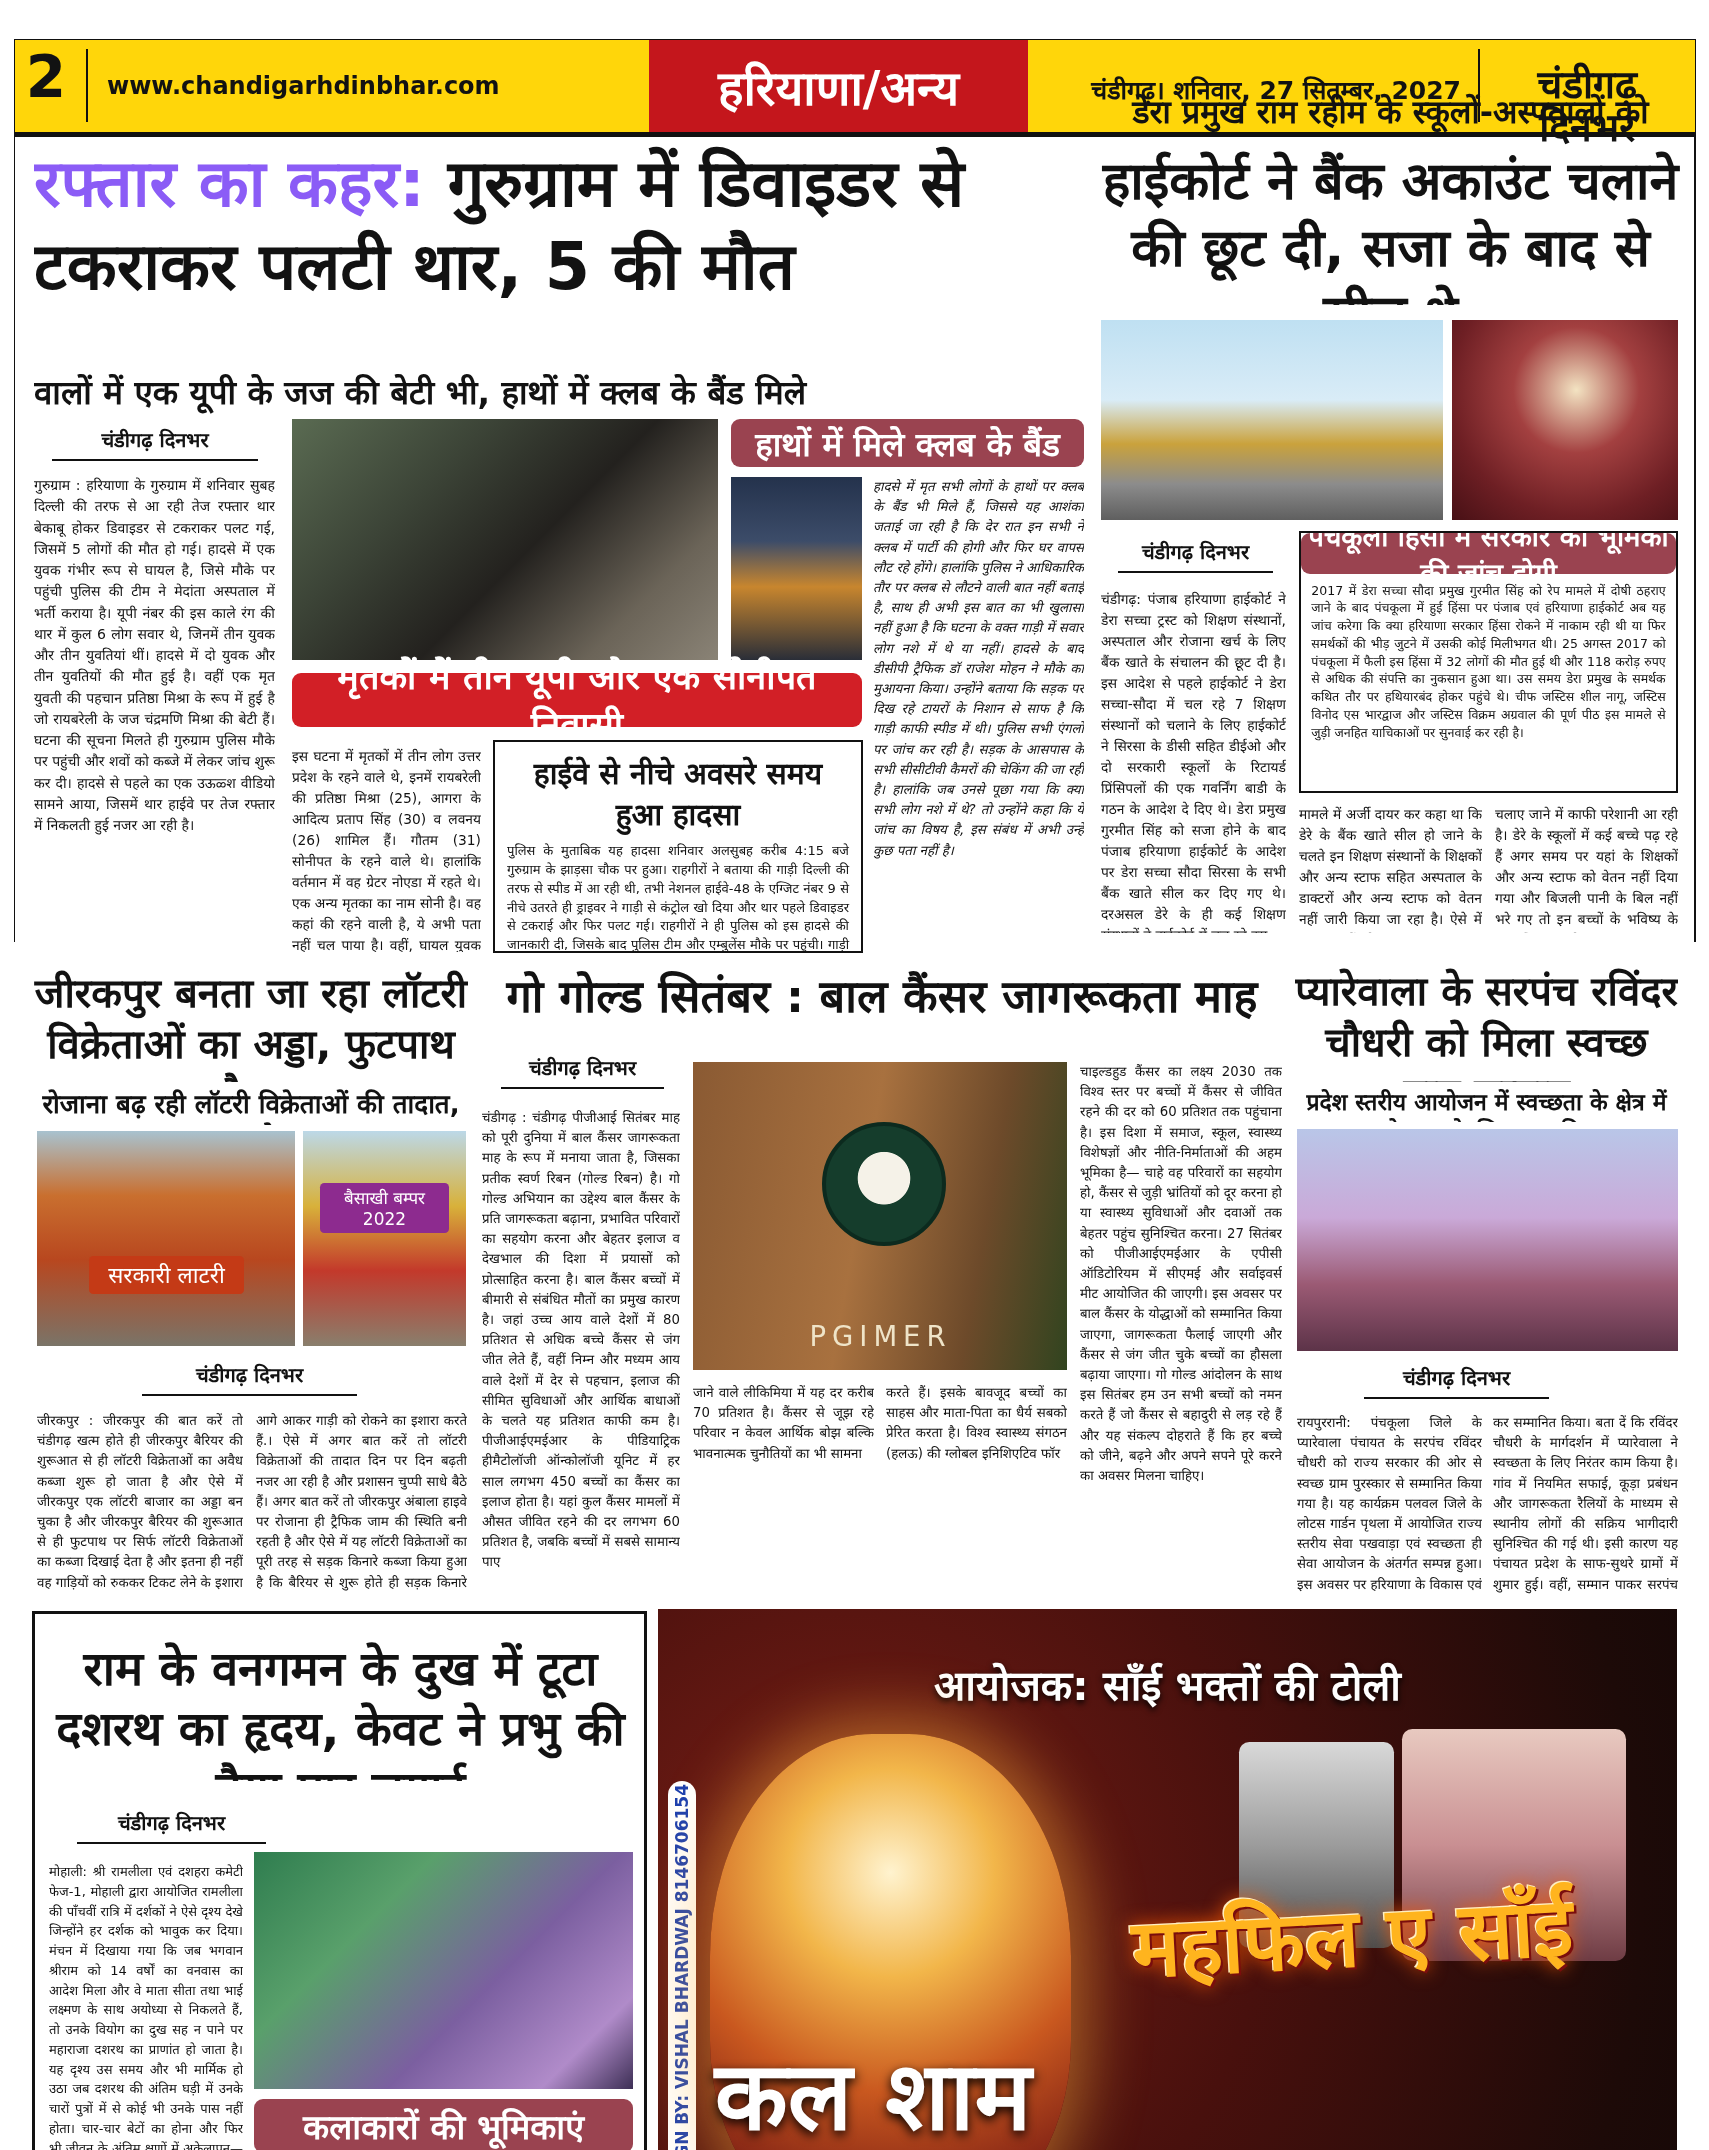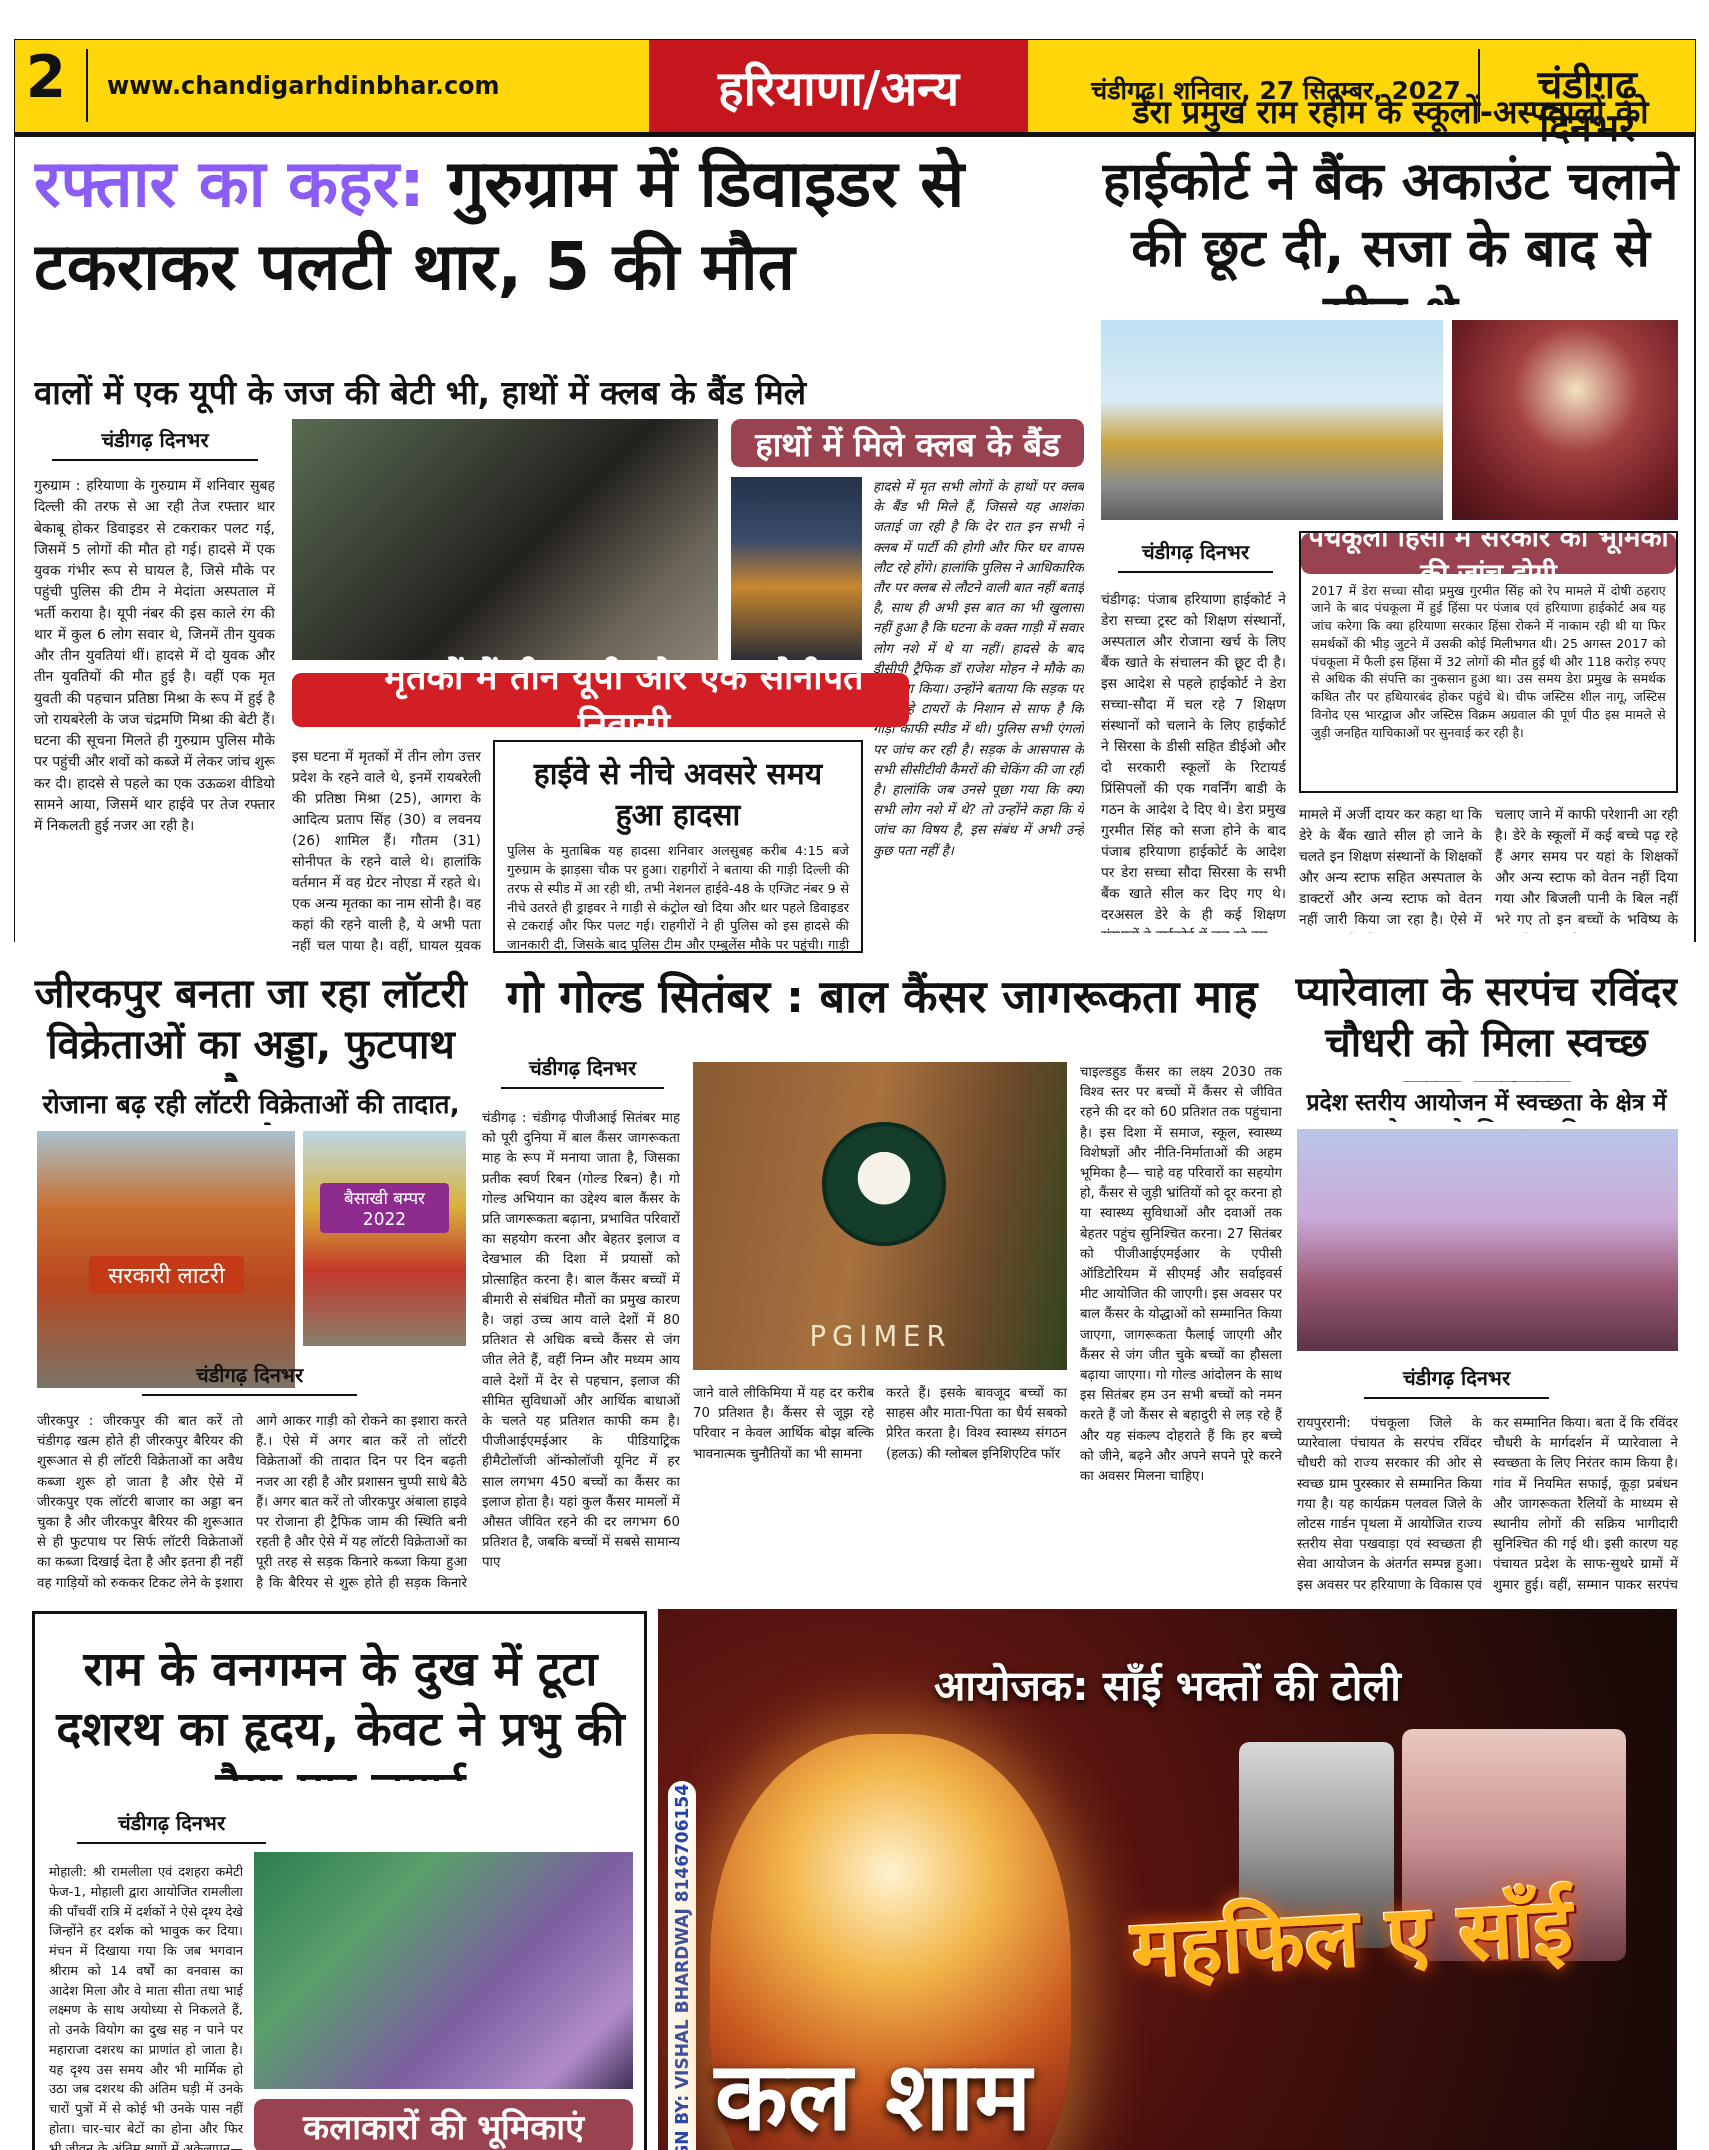--- a/index.html
+++ b/index.html
@@ -94,21 +94,21 @@
 
   <div class="byline" style="left:52px;top:426px;width:206px;">चंडीगढ़ दिनभर</div>
   <div class="col" style="left:34px;top:475px;width:241px;height:475px;font-size:14px;">गुरुग्राम : हरियाणा के गुरुग्राम में शनिवार सुबह दिल्ली की तरफ से आ रही तेज रफ्तार थार बेकाबू होकर डिवाइडर से टकराकर पलट गई, जिसमें 5 लोगों की मौत हो गई। हादसे में एक युवक गंभीर रूप से घायल है, जिसे मौके पर पहुंची पुलिस की टीम ने मेदांता अस्पताल में भर्ती कराया है। यूपी नंबर की इस काले रंग की थार में कुल 6 लोग सवार थे, जिनमें तीन युवक और तीन युवतियां थीं। हादसे में दो युवक और तीन युवतियों की मौत हुई है। वहीं एक मृत युवती की पहचान प्रतिष्ठा मिश्रा के रूप में हुई है जो रायबरेली के जज चंद्रमणि मिश्रा की बेटी हैं। घटना की सूचना मिलते ही गुरुग्राम पुलिस मौके पर पहुंची और शवों को कब्जे में लेकर जांच शुरू कर दी। हादसे से पहले का एक उऊळ्श वीडियो सामने आया, जिसमें थार हाईवे पर तेज रफ्तार में निकलती हुई नजर आ रही है।</div>
 
   <div class="photo ph-crash" style="left:292px;top:419px;width:426px;height:241px;"></div>
 
   <div class="banner" style="left:731px;top:419px;width:353px;height:48px;background:var(--maroon);font-size:33px;">हाथों में मिले क्लब के बैंड</div>
   <div class="photo ph-night" style="left:731px;top:477px;width:131px;height:183px;"></div>
   <div class="col italic" style="left:873px;top:477px;width:211px;height:473px;font-size:13.3px;">हादसे में मृत सभी लोगों के हाथों पर क्लब के बैंड भी मिले हैं, जिससे यह आशंका जताई जा रही है कि देर रात इन सभी ने क्लब में पार्टी की होगी और फिर घर वापस लौट रहे होंगे। हालांकि पुलिस ने आधिकारिक तौर पर क्लब से लौटने वाली बात नहीं बताई है, साथ ही अभी इस बात का भी खुलासा नहीं हुआ है कि घटना के वक्त गाड़ी में सवार लोग नशे में थे या नहीं। हादसे के बाद डीसीपी ट्रैफिक डॉ राजेश मोहन ने मौके का मुआयना किया। उन्होंने बताया कि सड़क पर दिख रहे टायरों के निशान से साफ है कि गाड़ी काफी स्पीड में थी। पुलिस सभी एंगलों पर जांच कर रही है। सड़क के आसपास के सभी सीसीटीवी कैमरों की चेकिंग की जा रही है। हालांकि जब उनसे पूछा गया कि क्या सभी लोग नशे में थे? तो उन्होंने कहा कि ये जांच का विषय है, इस संबंध में अभी उन्हें कुछ पता नहीं है।</div>
 
-  <div class="banner" style="left:292px;top:673px;width:570px;height:54px;background:var(--red);font-size:36px;padding-left:47px;">मृतकों में तीन यूपी और एक सोनीपत निवासी</div>
+  <div class="banner" style="left:292px;top:673px;width:570px;height:54px;background:var(--red);font-size:36px;">मृतकों में तीन यूपी और एक सोनीपत निवासी</div>
 
   <div class="col" style="left:292px;top:746px;width:189px;height:206px;font-size:13.8px;">इस घटना में मृतकों में तीन लोग उत्तर प्रदेश के रहने वाले थे, इनमें रायबरेली की प्रतिष्ठा मिश्रा (25), आगरा के आदित्य प्रताप सिंह (30) व लवनय (26) शामिल हैं। गौतम (31) सोनीपत के रहने वाले थे। हालांकि वर्तमान में वह ग्रेटर नोएडा में रहते थे। एक अन्य मृतका का नाम सोनी है। वह कहां की रहने वाली है, ये अभी पता नहीं चल पाया है। वहीं, घायल युवक की पहचान कपिल शर्मा (28) के रूप में हुई, जो उत्तर प्रदेश के बुलंदशहर का रहने वाला है।</div>
 
   <div class="boxed" style="left:493px;top:740px;width:370px;height:213px;">
     <div class="boxtitle" style="font-size:30px;margin-bottom:7.7px;">हाईवे से नीचे अवसरे समय हुआ हादसा</div>
     <div style="font-size:13px;line-height:1.45;text-align:justify;">पुलिस के मुताबिक यह हादसा शनिवार अलसुबह करीब 4:15 बजे गुरुग्राम के झाड़सा चौक पर हुआ। राहगीरों ने बताया की गाड़ी दिल्ली की तरफ से स्पीड में आ रही थी, तभी नेशनल हाईवे-48 के एग्जिट नंबर 9 से नीचे उतरते ही ड्राइवर ने गाड़ी से कंट्रोल खो दिया और थार पहले डिवाइडर से टकराई और फिर पलट गई। राहगीरों ने ही पुलिस को इस हादसे की जानकारी दी, जिसके बाद पुलिस टीम और एम्बुलेंस मौके पर पहुंची। गाड़ी में सवार सभी लोग बुरी तरह अंदर फंस हुए थे। उन्हें आसपास के लोगों की मदद से बाहर निकाला गया।</div>
   </div>
 
   <div class="h center" style="left:1101px;top:92px;width:579px;height:45px;font-size:32px;overflow:hidden;">डेरा प्रमुख राम रहीम के स्कूलों-अस्पतालों को राहत</div>
   <div class="h center" style="left:1101px;top:148px;width:579px;height:157px;font-size:52px;overflow:hidden;">हाईकोर्ट ने बैंक अकाउंट चलाने की छूट दी, सजा के बाद से सील थे</div>
@@ -123,21 +123,21 @@
     <div class="banner" style="position:relative;width:100%;height:41px;background:var(--maroon);font-size:27.5px;">पंचकूला हिंसा में सरकार की भूमिका की जांच होगी</div>
     <div style="font-size:12.5px;line-height:1.42;text-align:justify;padding:7.7px 10.3px;overflow:hidden;height:202px;">2017 में डेरा सच्चा सौदा प्रमुख गुरमीत सिंह को रेप मामले में दोषी ठहराए जाने के बाद पंचकूला में हुई हिंसा पर पंजाब एवं हरियाणा हाईकोर्ट अब यह जांच करेगा कि क्या हरियाणा सरकार हिंसा रोकने में नाकाम रही थी या फिर समर्थकों की भीड़ जुटने में उसकी कोई मिलीभगत थी। 25 अगस्त 2017 को पंचकूला में फैली इस हिंसा में 32 लोगों की मौत हुई थी और 118 करोड़ रुपए से अधिक की संपत्ति का नुकसान हुआ था। उस समय डेरा प्रमुख के समर्थक कथित तौर पर हथियारबंद होकर पहुंचे थे। चीफ जस्टिस शील नागू, जस्टिस विनोद एस भारद्वाज और जस्टिस विक्रम अग्रवाल की पूर्ण पीठ इस मामले से जुड़ी जनहित याचिकाओं पर सुनवाई कर रही है।</div>
   </div>
 
   <div class="col" style="left:1299px;top:804px;width:183px;height:129px;font-size:13.8px;">मामले में अर्जी दायर कर कहा था कि डेरे के बैंक खाते सील हो जाने के चलते इन शिक्षण संस्थानों के शिक्षकों और अन्य स्टाफ सहित अस्पताल के डाक्टरों और अन्य स्टाफ को वेतन नहीं जारी किया जा रहा है। ऐसे में इन संस्थानों को</div>
   <div class="col" style="left:1495px;top:804px;width:183px;height:129px;font-size:13.8px;">चलाए जाने में काफी परेशानी आ रही है। डेरे के स्कूलों में कई बच्चे पढ़ रहे हैं अगर समय पर यहां के शिक्षकों और अन्य स्टाफ को वेतन नहीं दिया गया और बिजली पानी के बिल नहीं भरे गए तो इन बच्चों के भविष्य के साथ खिलवाड़ होगा।</div>
 
   <div class="h center" style="left:34px;top:968px;width:434px;height:114px;font-size:40px;overflow:hidden;">जीरकपुर बनता जा रहा लॉटरी विक्रेताओं का अड्डा, फुटपाथ पर अवैध कब्जा</div>
   <div class="h center" style="left:34px;top:1088px;width:434px;height:37px;font-size:26px;overflow:hidden;">रोजाना बढ़ रही लॉटरी विक्रेताओं की तादात, प्रशासन बेखबर</div>
 
-  <div class="photo ph-lottery1" style="left:37px;top:1131px;width:258px;height:257px;">
+  <div class="photo ph-lottery1" style="left:37px;top:1131px;width:258px;height:215px;">
     <div class="overlay-label" style="left:52px;top:125px;width:155px;font-size:22.4px;background:#c43a16;padding:3.4px 0;border-radius:4.3px;">सरकारी लाटरी</div>
   </div>
   <div class="photo ph-lottery2" style="left:303px;top:1131px;width:163px;height:215px;">
     <div class="overlay-label" style="left:17px;top:52px;width:129px;font-size:17px;background:#8d2b8f;padding:3.4px 0;border-radius:4.3px;">बैसाखी बम्पर 2022</div>
   </div>
 
   <div class="byline" style="left:142px;top:1361px;width:215px;">चंडीगढ़ दिनभर</div>
   <div class="col" style="left:37px;top:1411px;width:206px;height:183px;font-size:13.3px;">जीरकपुर : जीरकपुर की बात करें तो चंडीगढ़ खत्म होते ही जीरकपुर बैरियर की शुरूआत से ही लॉटरी विक्रेताओं का अवैध कब्जा शुरू हो जाता है और ऐसे में जीरकपुर एक लॉटरी बाजार का अड्डा बन चुका है और जीरकपुर बैरियर की शुरूआत से ही फुटपाथ पर सिर्फ लॉटरी विक्रेताओं का कब्जा दिखाई देता है और इतना ही नहीं वह गाड़ियों को रुककर टिकट लेने के इशारा करते हैं जिससे कई बार वाहन चालक का ध्यान भटकर वाहन असंतुलित हो जाता है तो ऐसे में हादसे का डर लगा रहता है। लोगों का कहना है कि लॉटरी विक्रेता तेज रफ्तार वाहन के</div>
   <div class="col" style="left:256px;top:1411px;width:211px;height:183px;font-size:13.3px;">आगे आकर गाड़ी को रोकने का इशारा करते हैं.। ऐसे में अगर बात करें तो लॉटरी विक्रेताओं की तादात दिन पर दिन बढ़ती नजर आ रही है और प्रशासन चुप्पी साधे बैठे हैं। अगर बात करें तो जीरकपुर अंबाला हाइवे पर रोजाना ही ट्रैफिक जाम की स्थिति बनी रहती है और ऐसे में यह लॉटरी विक्रेताओं का पूरी तरह से सड़क किनारे कब्जा किया हुआ है कि बैरियर से शुरू होते ही सड़क किनारे सिर्फ लॉटरी विक्रेताओं के ही बोर्ड दिखाई देते हैं तो क्या ऐसे में जीरकपुर नगर काउंसिल या मोहाली प्रशासन बेखबर है या फिर इसका पता होने के बाद भी इसको नजर अंदाज करके किसी हादसे का इंतजार किया जा रहा है।</div>
 

